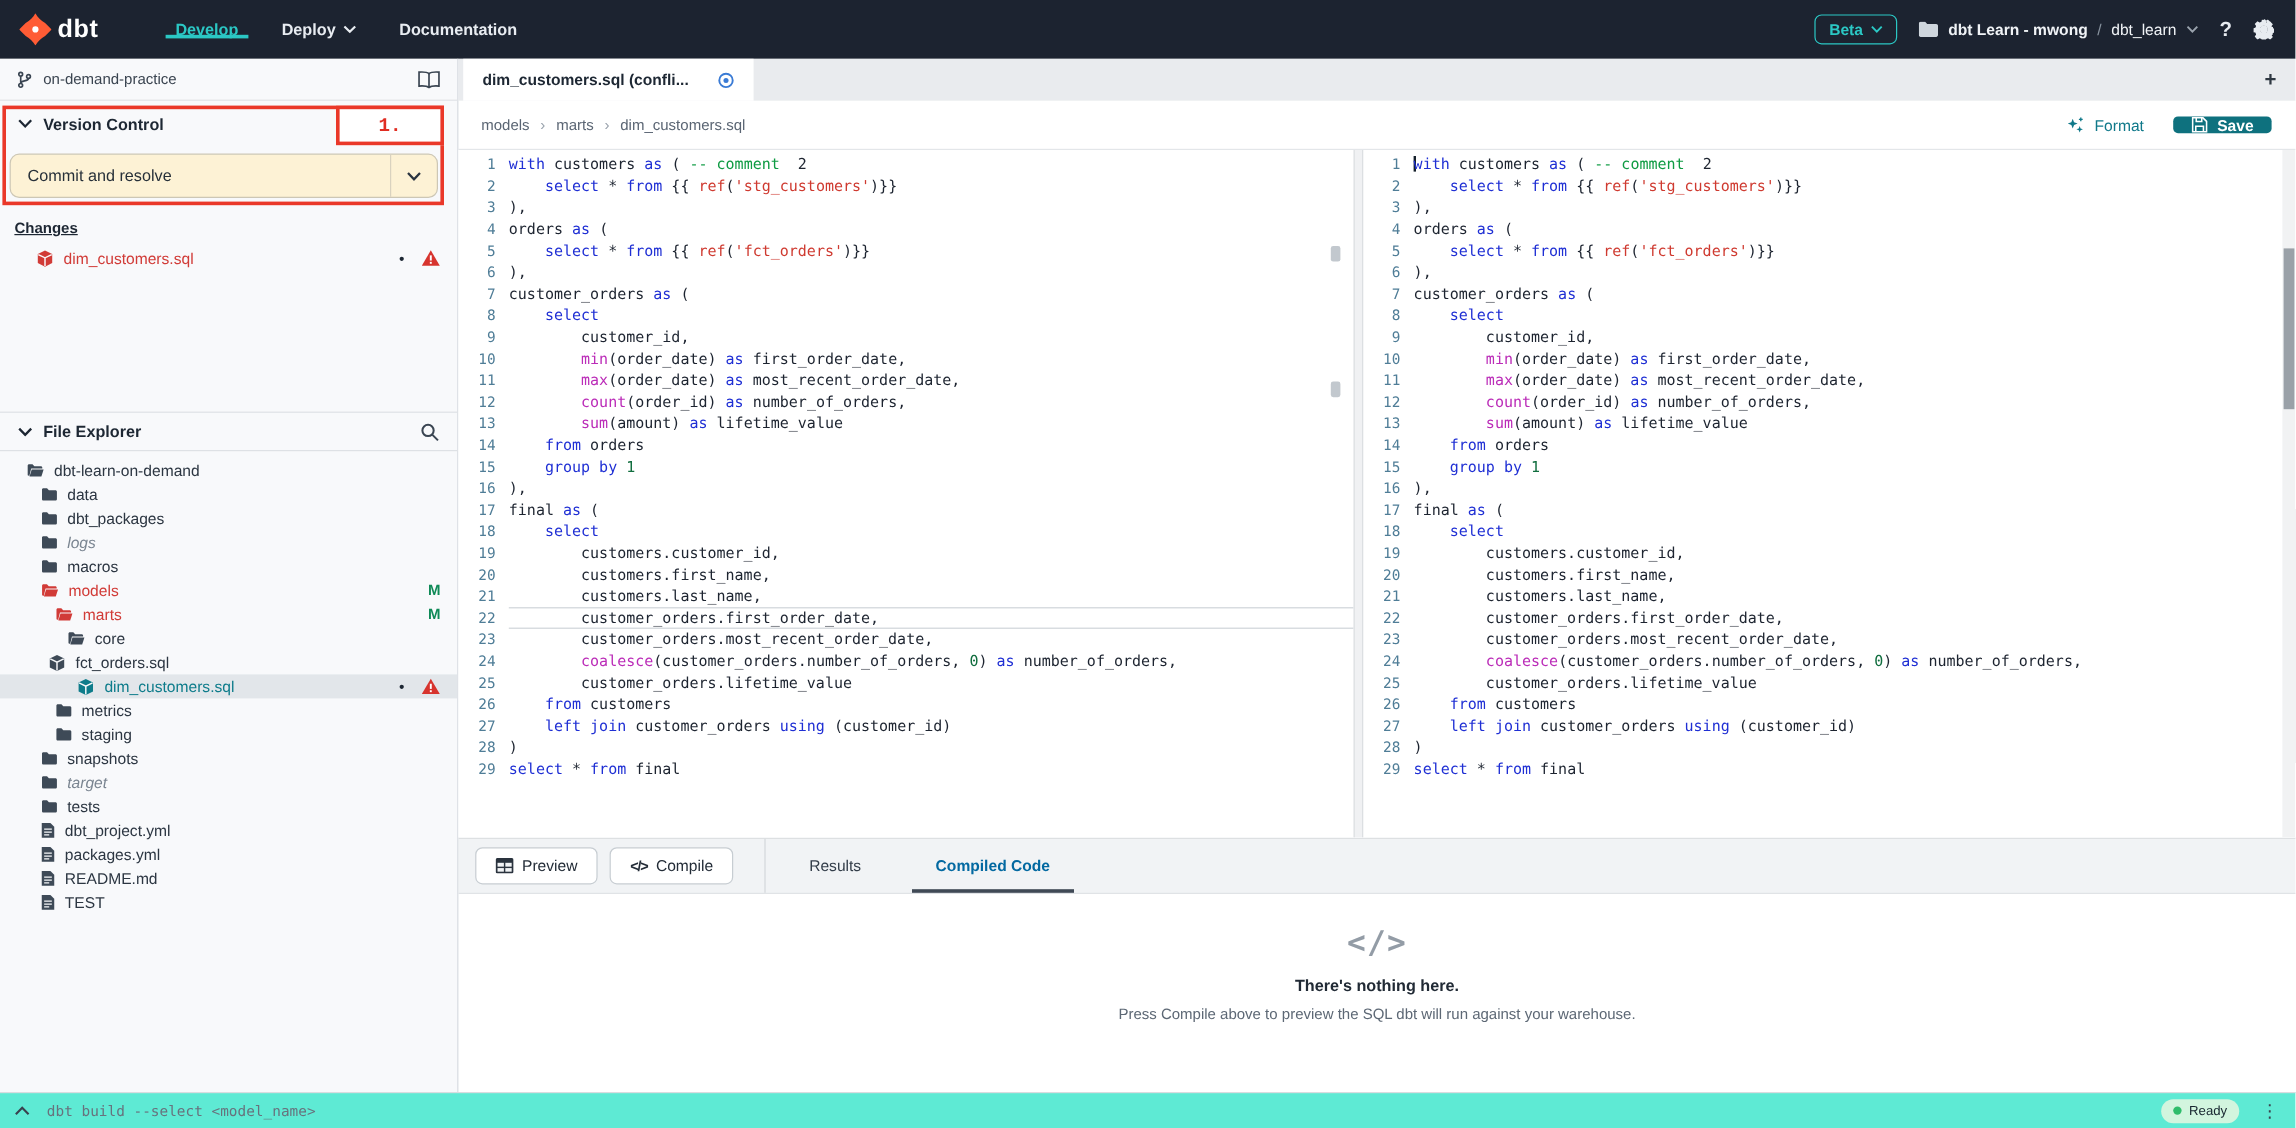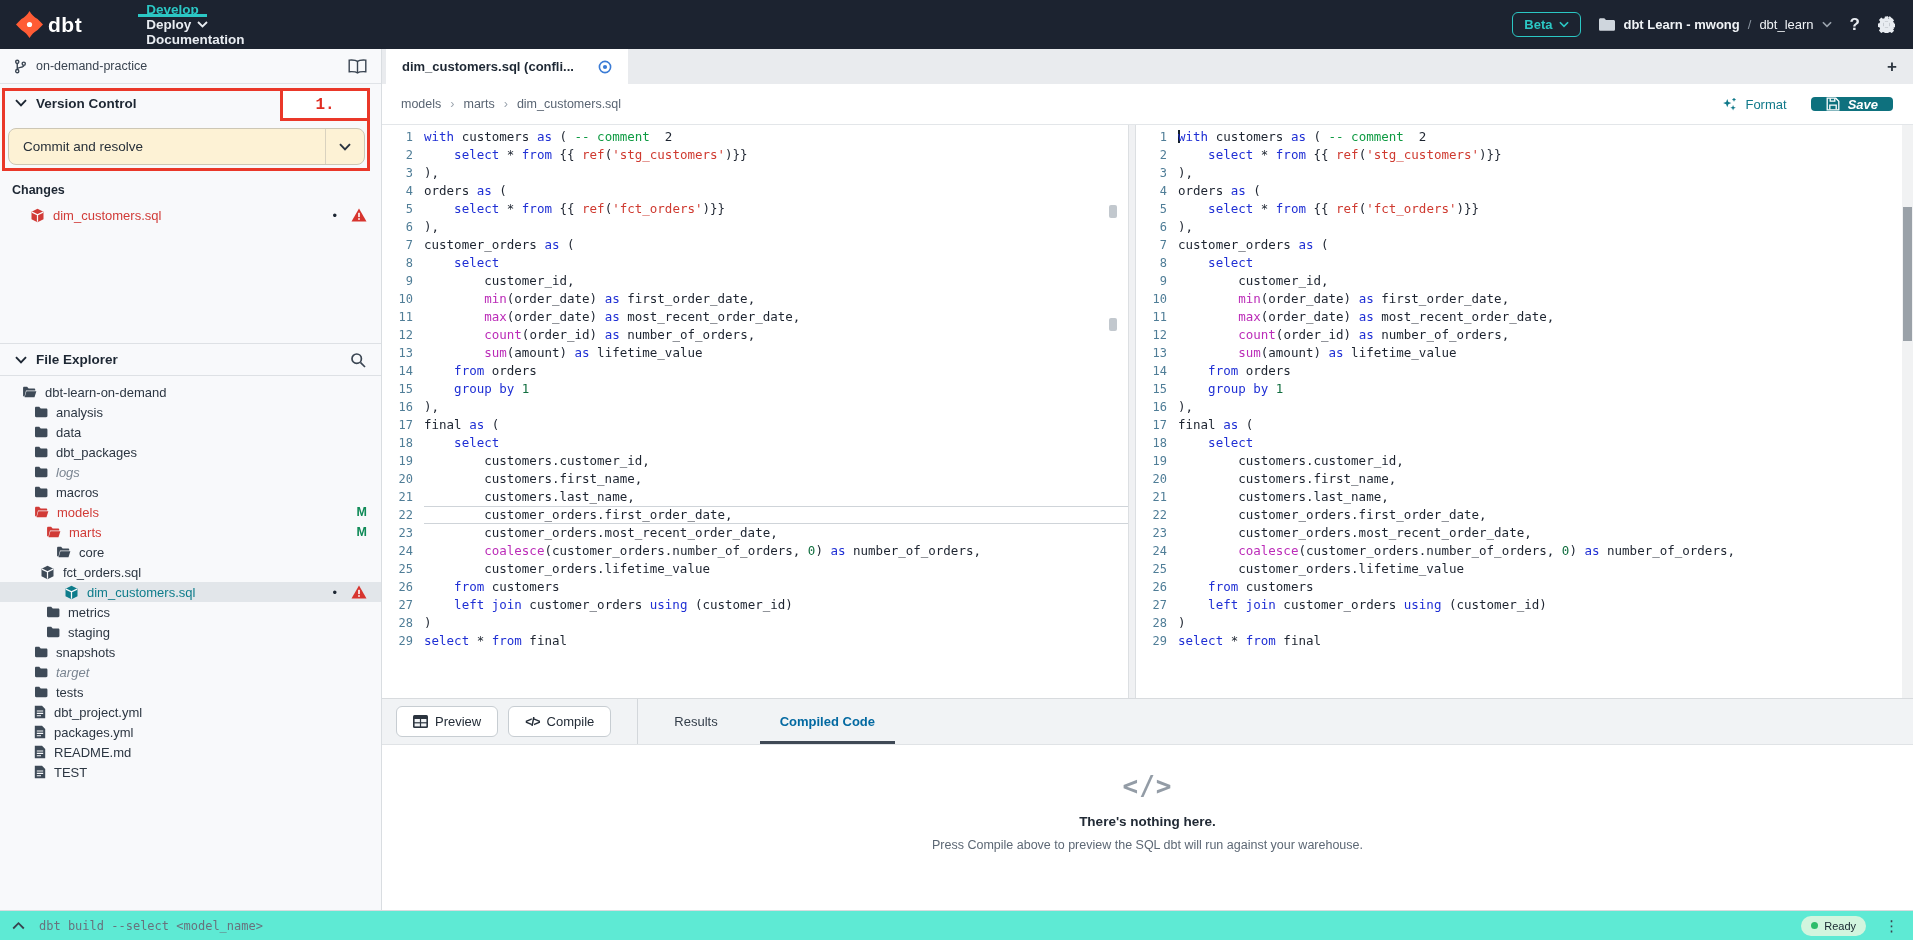--- a/index.html
+++ b/index.html
@@ -4,21 +4,21 @@
 <style>
   * { box-sizing: border-box; margin: 0; padding: 0; }
   html,body { width:1913px; height:940px; overflow:hidden; }
   body { font-family:"Liberation Sans", sans-serif; background:#fff; color:#1d2430; }
 
   
   .navbar { height:49px; background:#1c2330; display:flex; align-items:stretch; padding:0 18px 0 16px; }
   .nav-left { display:flex; align-items:center; }
   .logo { display:flex; align-items:center; gap:5px; }
   .brand { color:#fff; font-weight:bold; font-size:21px; letter-spacing:.5px; }
-  .nav-menu { display:flex; align-items:flex-start; margin-left:46px;flex-direction:column; }
+  .nav-menu { display:flex; align-items:center; margin-left:46px; }
   .nav-item { position:relative; display:flex; align-items:center; gap:6px; padding:0 18px; color:#e8ecf1; font-size:13.5px; font-weight:bold; cursor:pointer; }
   .nav-item.active { color:#2bc7c4; }
   .nav-item.active::after { content:""; position:absolute; left:10px; right:10px; bottom:0; height:3px; background:#2bc7c4; }
   .chev { display:inline-block; }
   .nav-right { margin-left:auto; display:flex; align-items:center; gap:18px; }
   .beta-pill { display:flex; align-items:center; gap:7px; border:1.5px solid #2bc7c4; color:#2bc7c4; font-weight:bold; font-size:13px; border-radius:6px; padding:4px 11px; cursor:pointer; }
   .acct { display:flex; align-items:center; gap:8px; color:#f0f3f6; font-size:13px; }
   .acct .name { font-weight:bold; }
   .acct .sep { color:#8a94a0; }
   .icon-btn { color:#e8ecf1; font-size:17px; font-weight:bold; cursor:pointer; line-height:1; }
@@ -33,21 +33,21 @@
   .branch-row .spacer { flex:1; }
   .vc-header { height:38px; display:flex; align-items:center; gap:9px; padding:0 15px; font-size:13.5px; font-weight:bold; color:#1d2733; cursor:pointer; }
   .commit-wrap { padding:6px 0 14px 0; }
   .commit-btn { margin-left:8px; width:357px; height:37px; background:#fdf2d5; border:1px solid #cdc7b5; border-radius:8px; display:flex; align-items:center; cursor:pointer; }
   .commit-btn .lbl { padding-left:14px; font-size:13.5px; color:#273039; }
   .commit-btn .flex { flex:1; }
   .commit-btn .vdiv { width:1px; align-self:stretch; background:#d9d2bf; }
   .commit-btn .chev-cell { width:38px; display:flex; justify-content:center; align-items:center; color:#2a3440; }
   .anno-box { position:absolute; left:2px; top:39px; width:368px; height:83px; border:3px solid #ea3829; pointer-events:none; z-index:5; }
   .anno-label { position:absolute; left:280px; top:39px; width:90px; height:33px; background:#fff; border:3px solid #ea3829; color:#e02d22; font-weight:bold; font-size:16px; font-family:"Liberation Mono", monospace; display:flex; align-items:center; justify-content:center; z-index:6; }
-  .changes-title { margin:4px 0 6px 12px; font-size:12.5px; font-weight:bold; color:#1d2733; }
+  .changes-title { margin:4px 0 6px 12px; font-size:12.5px; font-weight:bold; color:#1d2733;text-decoration:underline; }
   .change-row { height:24px; display:flex; align-items:center; gap:8px; padding-left:30px; padding-right:14px; cursor:pointer; }
   .change-row .nm { font-size:13px; color:#d13b37; }
   .change-row .flex { flex:1; }
   .change-row .dot, .tree-row .dot { color:#1d2733; font-size:13px; margin-right:6px; }
   .fe-header { margin-top:116px; height:33px; border-top:1px solid #dee1e5; border-bottom:1px solid #dee1e5; display:flex; align-items:center; gap:9px; padding:0 15px; font-size:13.5px; font-weight:bold; color:#1d2733; }
   .fe-header .flex { flex:1; }
   .tree { padding-top:6px; }
   .tree-row { height:20px; display:flex; align-items:center; gap:8px; padding-right:14px; font-size:13px; color:#2c3642; cursor:pointer; }
   .tree-row.selected { background:#e2e6ea; color:#0e7c8b; }
   .tree-row.red { color:#d13b37; }
@@ -63,21 +63,21 @@
   .tabbar { height:35px; background:#e9ebee; display:flex; align-items:stretch; }
   .tab { margin-left:4px; background:#fff; display:flex; align-items:center; gap:24px; padding:0 16px; font-size:13px; font-weight:bold; color:#1d2733; cursor:pointer; }
   .plus { margin-left:auto; margin-right:16px; align-self:center; color:#2f3842; font-size:17px; font-weight:bold; cursor:pointer; }
 
   
   .crumbrow { height:41px; background:#fff; border-bottom:1px solid #e3e6e9; display:flex; align-items:center; padding:0 20px 0 19px; }
   .crumbs { display:flex; align-items:center; gap:9px; font-size:12.5px; color:#5a6573; }
   .crumbs .csep { color:#9aa3ad; }
   .actions { margin-left:auto; display:flex; align-items:center; gap:24px; }
   .format-btn { display:flex; align-items:center; gap:8px; color:#10798a; font-size:13px; cursor:pointer; }
-  .save-btn { display:flex; align-items:center; gap:8px; background:#0e717e; color:#fff; font-size:13px; font-weight:bold; border:none; border-radius:4px; height:14px; padding:0 15px; cursor:pointer;font-style:italic; }
+  .save-btn { display:flex; align-items:center; gap:8px; background:#0e717e; color:#fff; font-size:13px; font-weight:bold; border:none; border-radius:4px; height:14px; padding:0 15px; cursor:pointer; }
 
   
   .editors { height:573px; display:flex; background:#fff; position:relative; overflow:hidden; }
   .pane { position:relative; padding-top:3px; overflow:hidden; }
   .pane.left { width:746px; min-width:746px; }
   .pane.right { flex:1; }
   .splitter { width:8px; background:#f0f1f3; border-left:1px solid #dcdfe2; border-right:1px solid #dcdfe2; }
   .cm-line { height:18px; display:flex; align-items:center; }
   .ln { width:42px; min-width:42px; text-align:right; padding-right:11px; color:#4f7d97; font-family:"DejaVu Sans Mono", monospace; font-size:12px; }
   .lc { flex:1; white-space:pre; font-family:"DejaVu Sans Mono", monospace; font-size:12.5px; color:#1d2430; height:18px; line-height:17px; }
@@ -279,28 +279,20 @@
             </svg>
           </span>
           <span class="tree-label">dbt-learn-on-demand</span>
         </div>
         <div class="tree-row" style="padding-left: 34px;">
           <span class="tree-icon">
             <svg width="14" height="12" viewBox="0 0 16 14">
               <path fill="currentColor" d="M1 2.4C1 1.6 1.6 1 2.4 1h3.5l1.8 2H14c.8 0 1.5.6 1.5 1.4v7.2c0 .8-.7 1.4-1.5 1.4H2.4C1.6 13 1 12.4 1 11.6V2.4z"></path>
             </svg>
           </span>
-          <span class="tree-label">analysis</span>
-        </div>
-        <div class="tree-row" style="padding-left: 34px;">
-          <span class="tree-icon">
-            <svg width="14" height="12" viewBox="0 0 16 14">
-              <path fill="currentColor" d="M1 2.4C1 1.6 1.6 1 2.4 1h3.5l1.8 2H14c.8 0 1.5.6 1.5 1.4v7.2c0 .8-.7 1.4-1.5 1.4H2.4C1.6 13 1 12.4 1 11.6V2.4z"></path>
-            </svg>
-          </span>
           <span class="tree-label">data</span>
         </div>
         <div class="tree-row" style="padding-left: 34px;">
           <span class="tree-icon">
             <svg width="14" height="12" viewBox="0 0 16 14">
               <path fill="currentColor" d="M1 2.4C1 1.6 1.6 1 2.4 1h3.5l1.8 2H14c.8 0 1.5.6 1.5 1.4v7.2c0 .8-.7 1.4-1.5 1.4H2.4C1.6 13 1 12.4 1 11.6V2.4z"></path>
             </svg>
           </span>
           <span class="tree-label">dbt_packages</span>
         </div>

